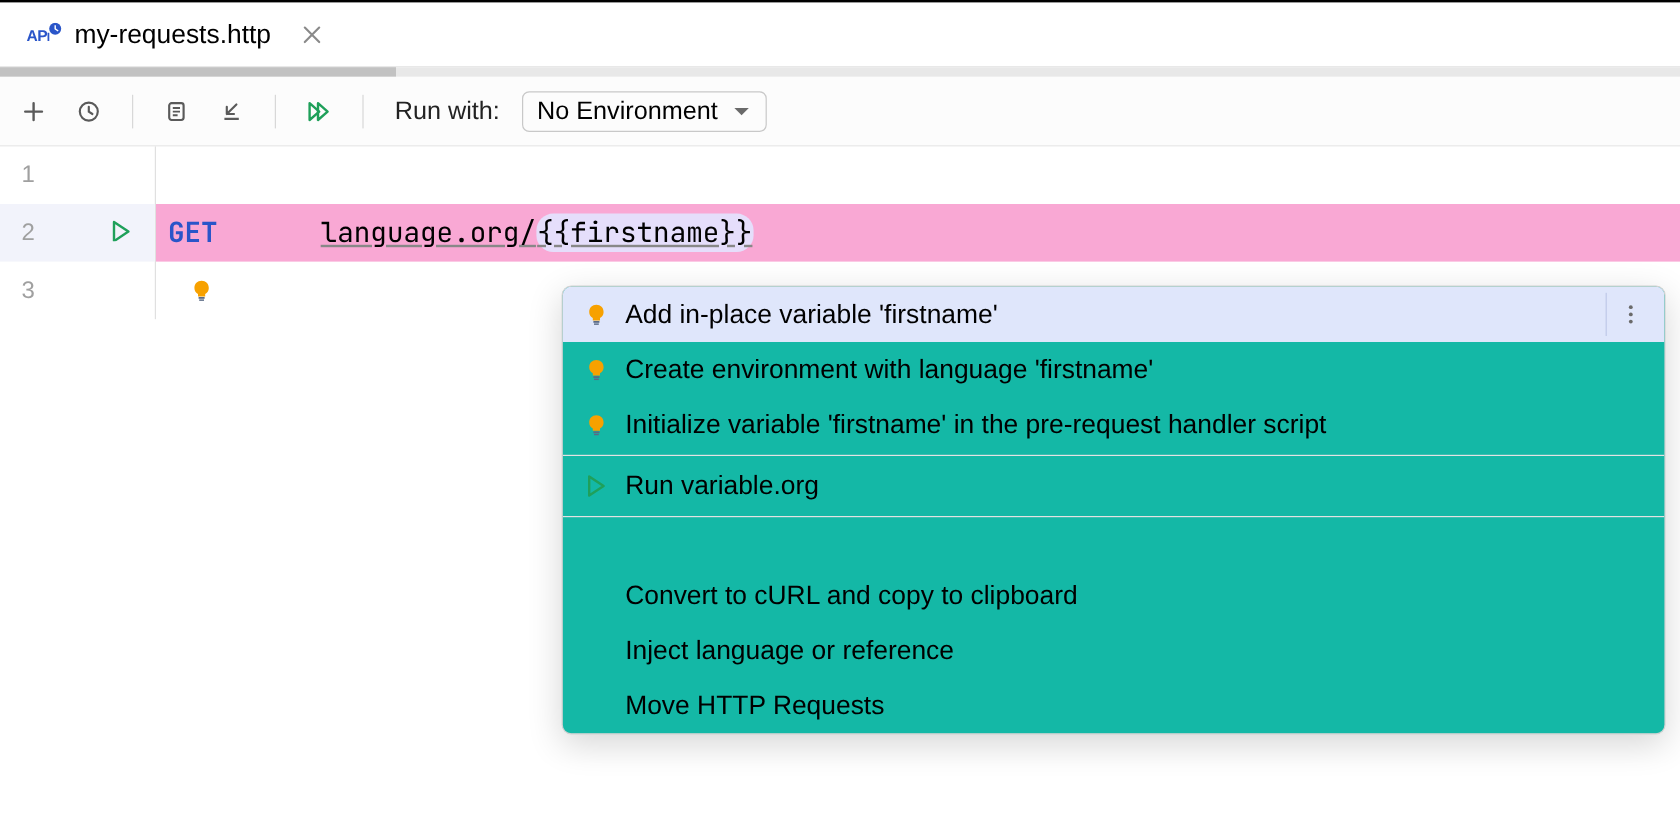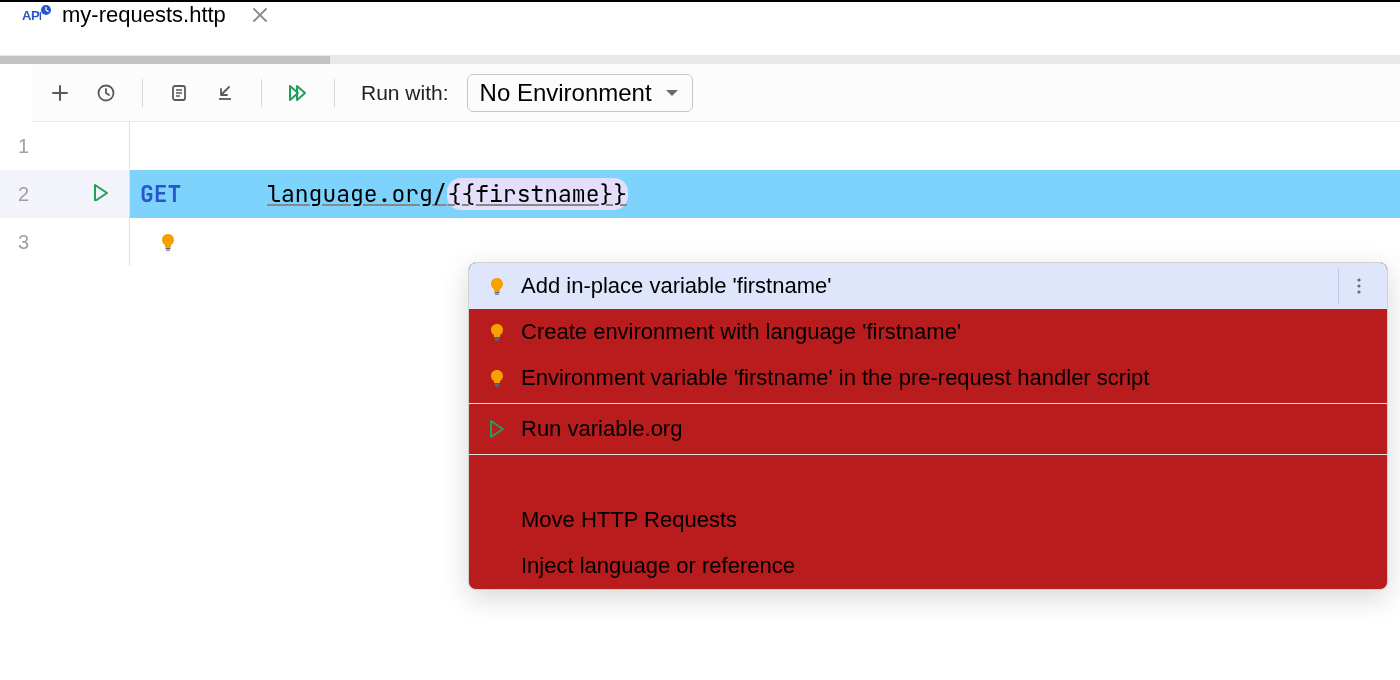--- a/index.html
+++ b/index.html
@@ -7,21 +7,21 @@
       font-family: -apple-system, BlinkMacSystemFont, "Segoe UI", Arial, sans-serif;
       background: #fff;
       color: #000;
       width: 1400px;
       height: 680px;
       overflow: hidden;
       border-top: 2px solid #000;
     }
     .tab-bar {
       display: flex;
-      align-items: flex-start;
+      align-items: center;
       height: 54px;
       padding: 0 12px;
       border-bottom: 1px solid #e8e8e8;
     }
     .tab {
       display: flex;
       align-items: center;
       gap: 10px;
       padding: 0 10px;
       font-size: 22px;
@@ -31,67 +31,65 @@
     .progress-bar { height: 8px; background: #e8e8e8; width: 100%; }
     .progress-fill { height: 100%; width: 330px; background: #c2c2c2; }
     .toolbar {
       display: flex;
       align-items: center;
       height: 58px;
       padding: 0 14px;
       gap: 18px;
       border-bottom: 1px solid #e8e8e8;
       background: #fcfcfc;
-      margin-left: 32px;
     }
     .tb-icon { display: flex; align-items: center; justify-content: center; width: 28px; height: 28px; cursor: pointer; }
     .tb-sep { width: 1px; height: 28px; background: #d8d8d8; margin: 0 4px; }
     .run-with-label { font-size: 21px; color: #222; margin-left: 4px; }
     .env-select {
       display: flex;
       align-items: center;
       gap: 12px;
       border: 1px solid #c8c8c8;
       border-radius: 6px;
       padding: 4px 12px;
-      font-size: 24px;
+      font-size: 21px;
       cursor: pointer;
     }
     .editor { display: flex; position: relative; }
     .gutter {
       width: 130px;
       border-right: 1px solid #e0e0e0;
     }
     .gutter-row {
       display: flex;
       align-items: center;
       justify-content: space-between;
       height: 48px;
       padding: 0 20px 0 18px;
     }
     .gutter-row.active { background: #f2f3fb; }
     .line-num { color: #a0a0a0; font-size: 20px; }
     .code { flex: 1; position: relative; }
     .code-row { height: 48px; display: flex; align-items: center; padding-left: 10px; font-family: "JetBrains Mono", "Menlo", "Consolas", monospace; font-size: 23px; }
-    .code-row.active { background: #7dd3fc; gap: 36px; }
+    .code-row.active { background: #f9a8d4; gap: 36px; }
     .kw-get { color: #2a55c9; font-weight: 600; }
     .url-underline { text-decoration: underline; text-decoration-color: #888; }
     .var-hl { background: #e5defb; border-radius: 14px; border: 1px solid transparent; }
     .bulb-inline { display: flex; align-items: center; padding-left: 28px; }
     .popup {
       position: absolute;
       left: 468px;
       top: 238px;
       width: 920px;
-      background: #b91c1c;
+      background: #14b8a6;
       border: 1px solid #d2d2d2;
       border-radius: 8px;
       box-shadow: 0 8px 28px rgba(0,0,0,0.16);
       overflow: hidden;
-      margin-top: 24px;
     }
     .popup-item {
       display: flex;
       align-items: center;
       gap: 14px;
       padding: 10px 18px;
       font-size: 22px;
       cursor: pointer;
       position: relative;
     }
@@ -265,34 +263,38 @@
   <div class="popup-item">
     <svg width="20" height="20">
         <use href="#svg-bulb"></use>
       </svg>
     <span>Create environment with language 'firstname'</span>
   </div>
   <div class="popup-item">
     <svg width="20" height="20">
         <use href="#svg-bulb"></use>
       </svg>
-    <span>Environment variable 'firstname' in the pre-request handler script</span>
+    <span>Initialize variable 'firstname' in the pre-request handler script</span>
   </div>
   <div class="popup-sep"></div>
   <div class="popup-item">
     <svg width="20" height="20">
         <use href="#svg-run"></use>
       </svg>
     <span>Run variable.org</span>
   </div>
   <div class="popup-sep"></div>
   <div class="popup-item">
     <span class="spacer-icon"></span>
   </div>
   <div class="popup-item">
     <span class="spacer-icon"></span>
-    <span>Move HTTP Requests</span>
+    <span>Convert to cURL and copy to clipboard</span>
   </div>
   <div class="popup-item">
     <span class="spacer-icon"></span>
     <span>Inject language or reference</span>
   </div>
+  <div class="popup-item">
+    <span class="spacer-icon"></span>
+    <span>Move HTTP Requests</span>
+  </div>
 </div>
 
 </body></html>

